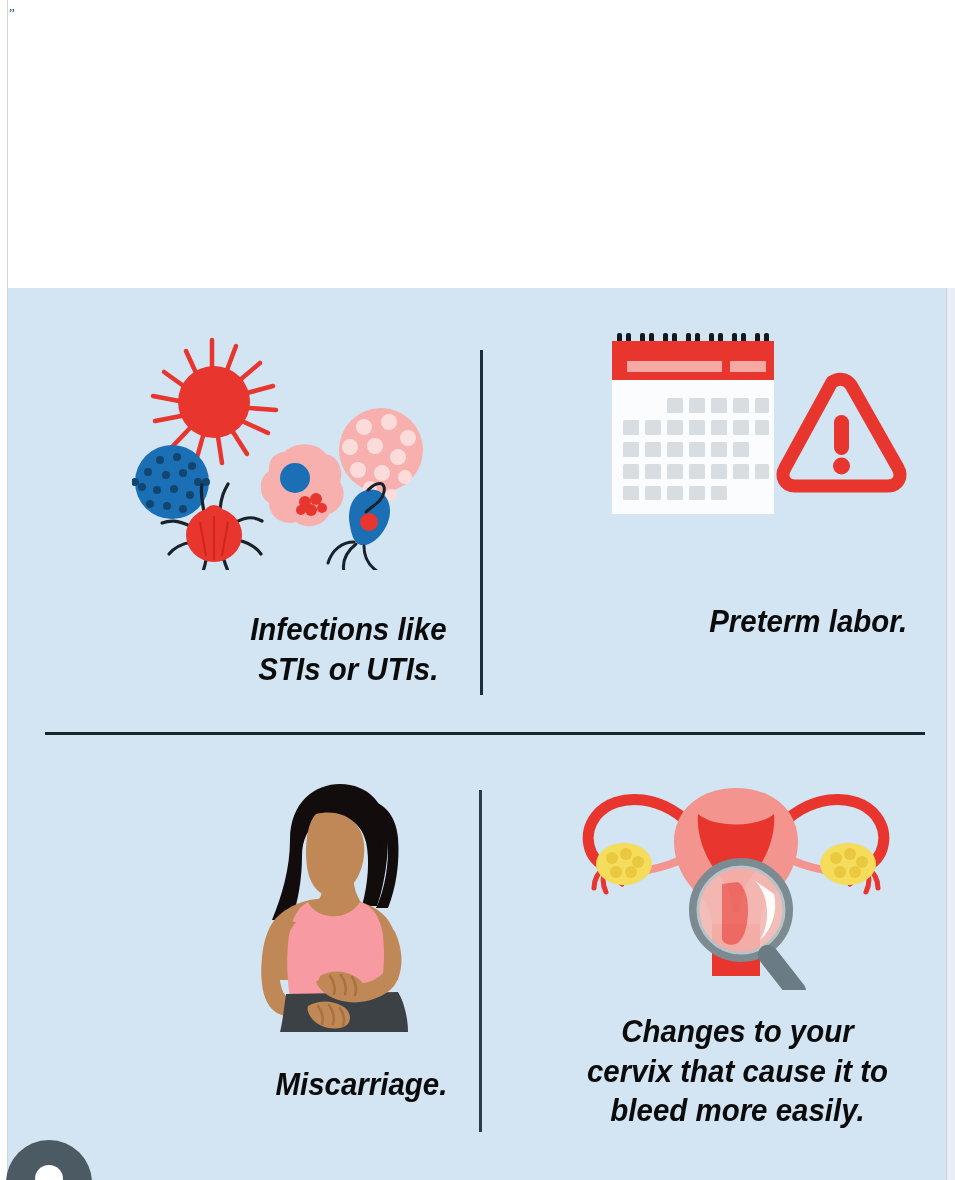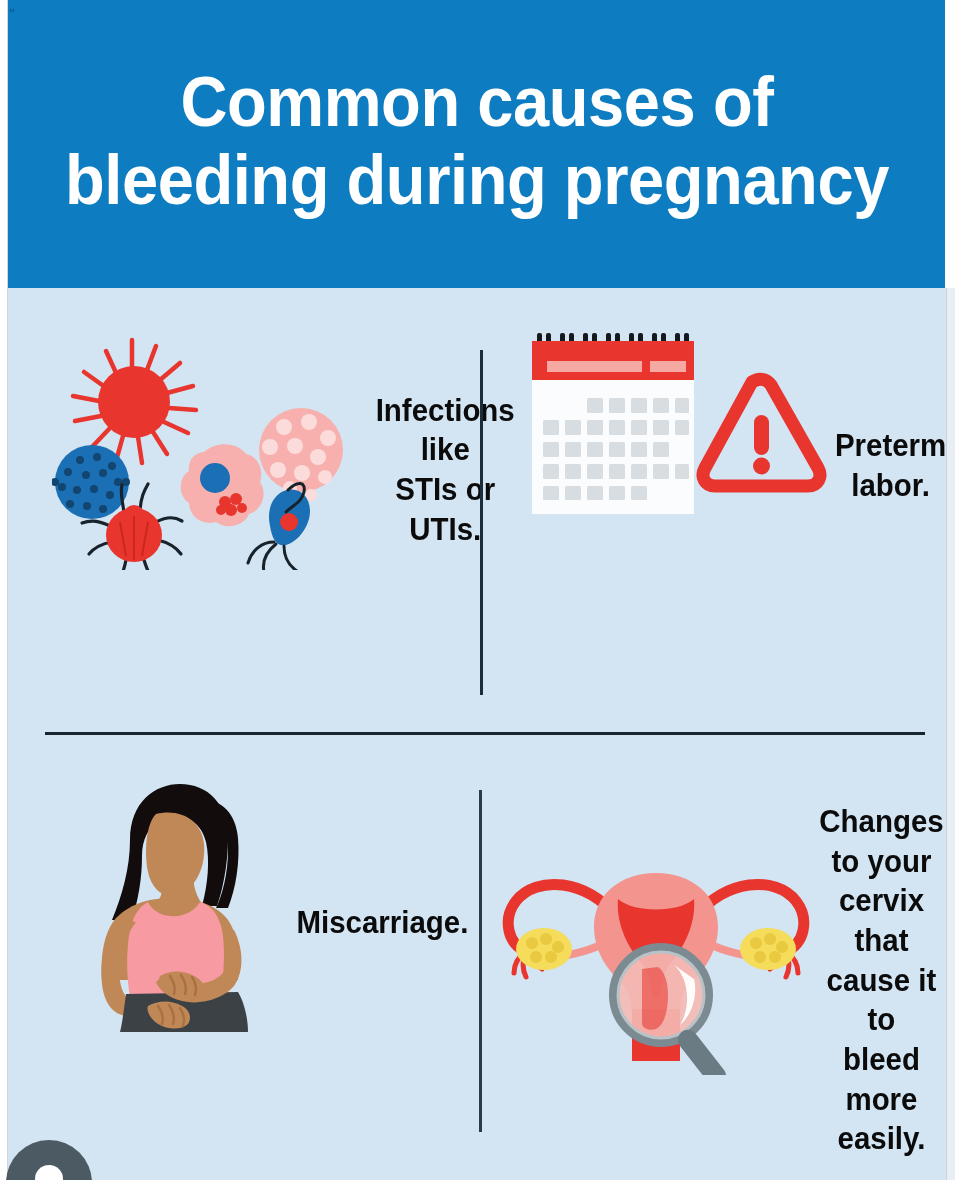--- a/index.html
+++ b/index.html
@@ -116,22 +116,23 @@
     width: 880px; height: 3px;
     background: #17262f;
     z-index: 20;
   }
 
   
   .cell {
     position: absolute;
     z-index: 15;
     display: flex;
-    flex-direction: row;
-    align-items: center;
+    flex-direction: column;
+    align-items: flex-end;
+    font-style: italic;
   }
   .cell-art {
     position: relative;
   }
   .cell-label {
     color: #0b0b0b;
     font-family: "Liberation Sans Narrow", "Liberation Sans", sans-serif;
     font-weight: bold;
     font-size: 31px;
     line-height: 1.28;
@@ -168,24 +169,20 @@
     background: #ffffff;
   }
 
   svg { display: block; }
 </style>
 </head>
 <body>
 
 <div id="page">
 
-  <div class="header">
-    <div class="header-title">Common causes of
-bleeding during pregnancy</div>
-  </div>
   <div class="header-tick">„</div>
 
   <div class="body-area"></div>
 
   <div class="divider-v-top"></div>
   <div class="divider-h"></div>
   <div class="divider-v-bottom"></div>
 
   <div class="cell" id="cell-infections">
     <div class="cell-art">

